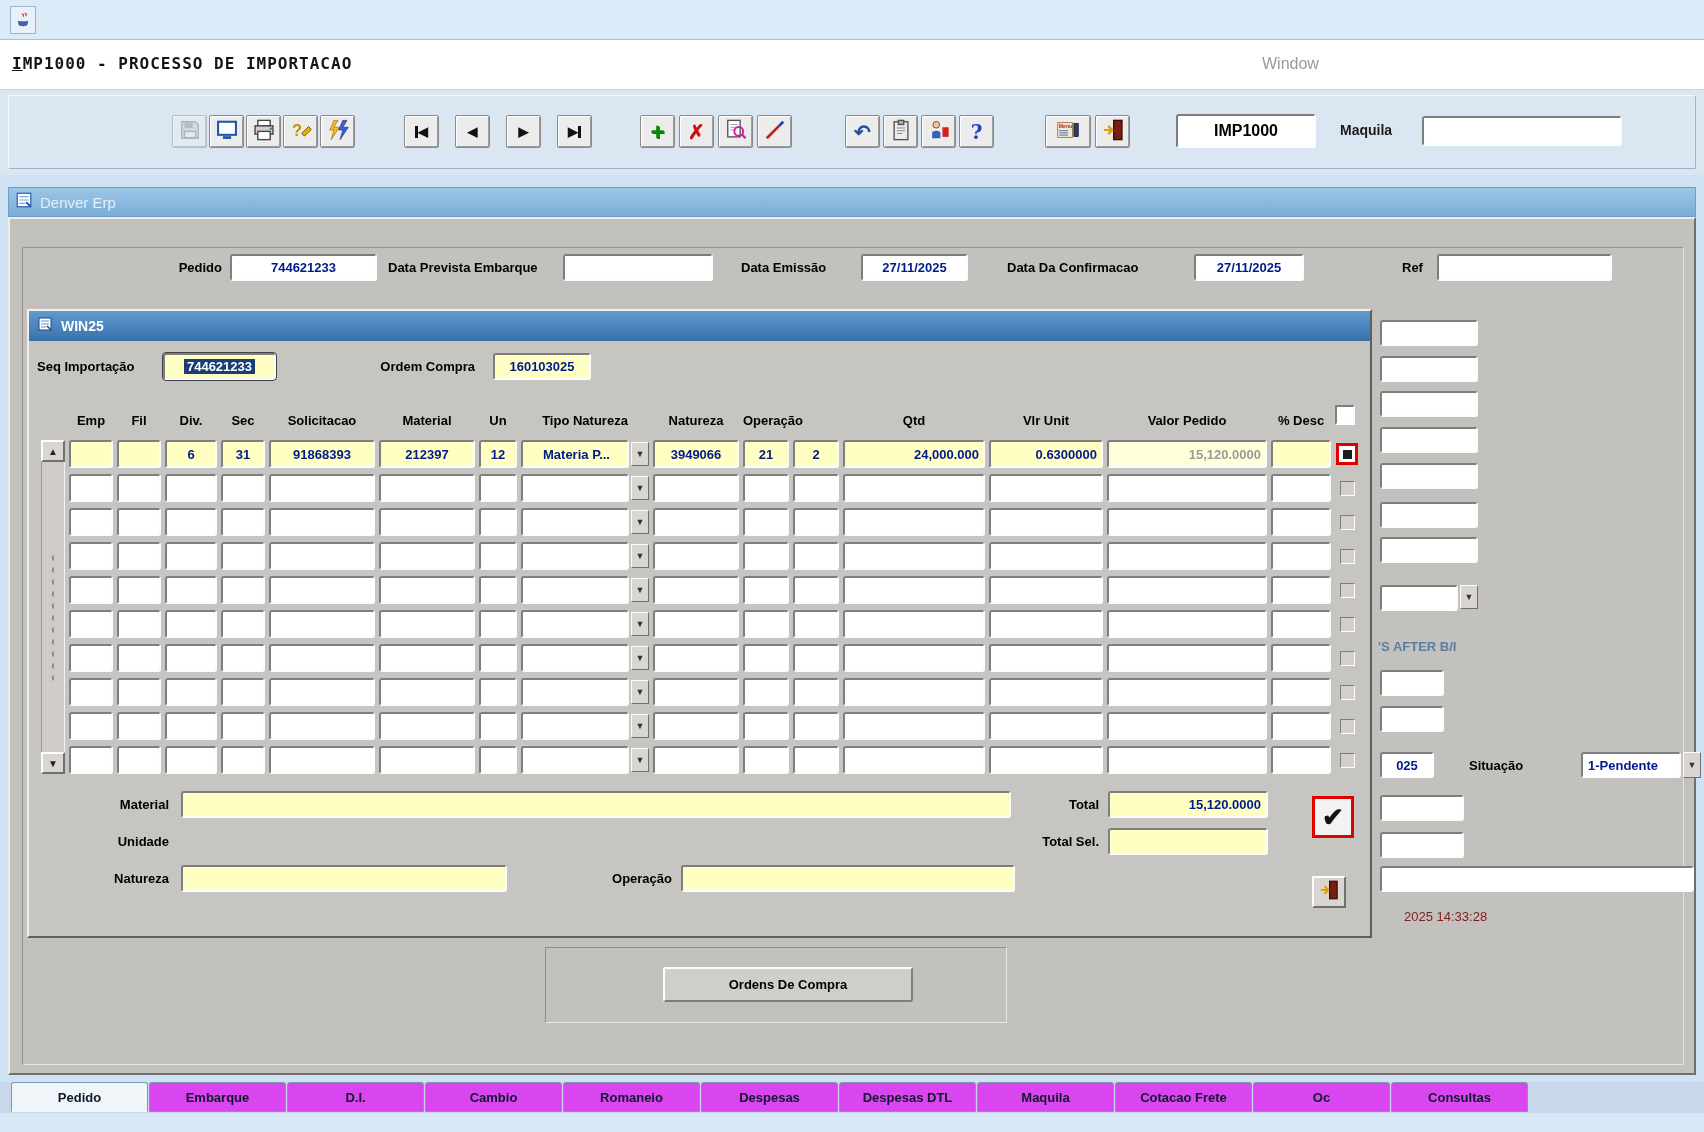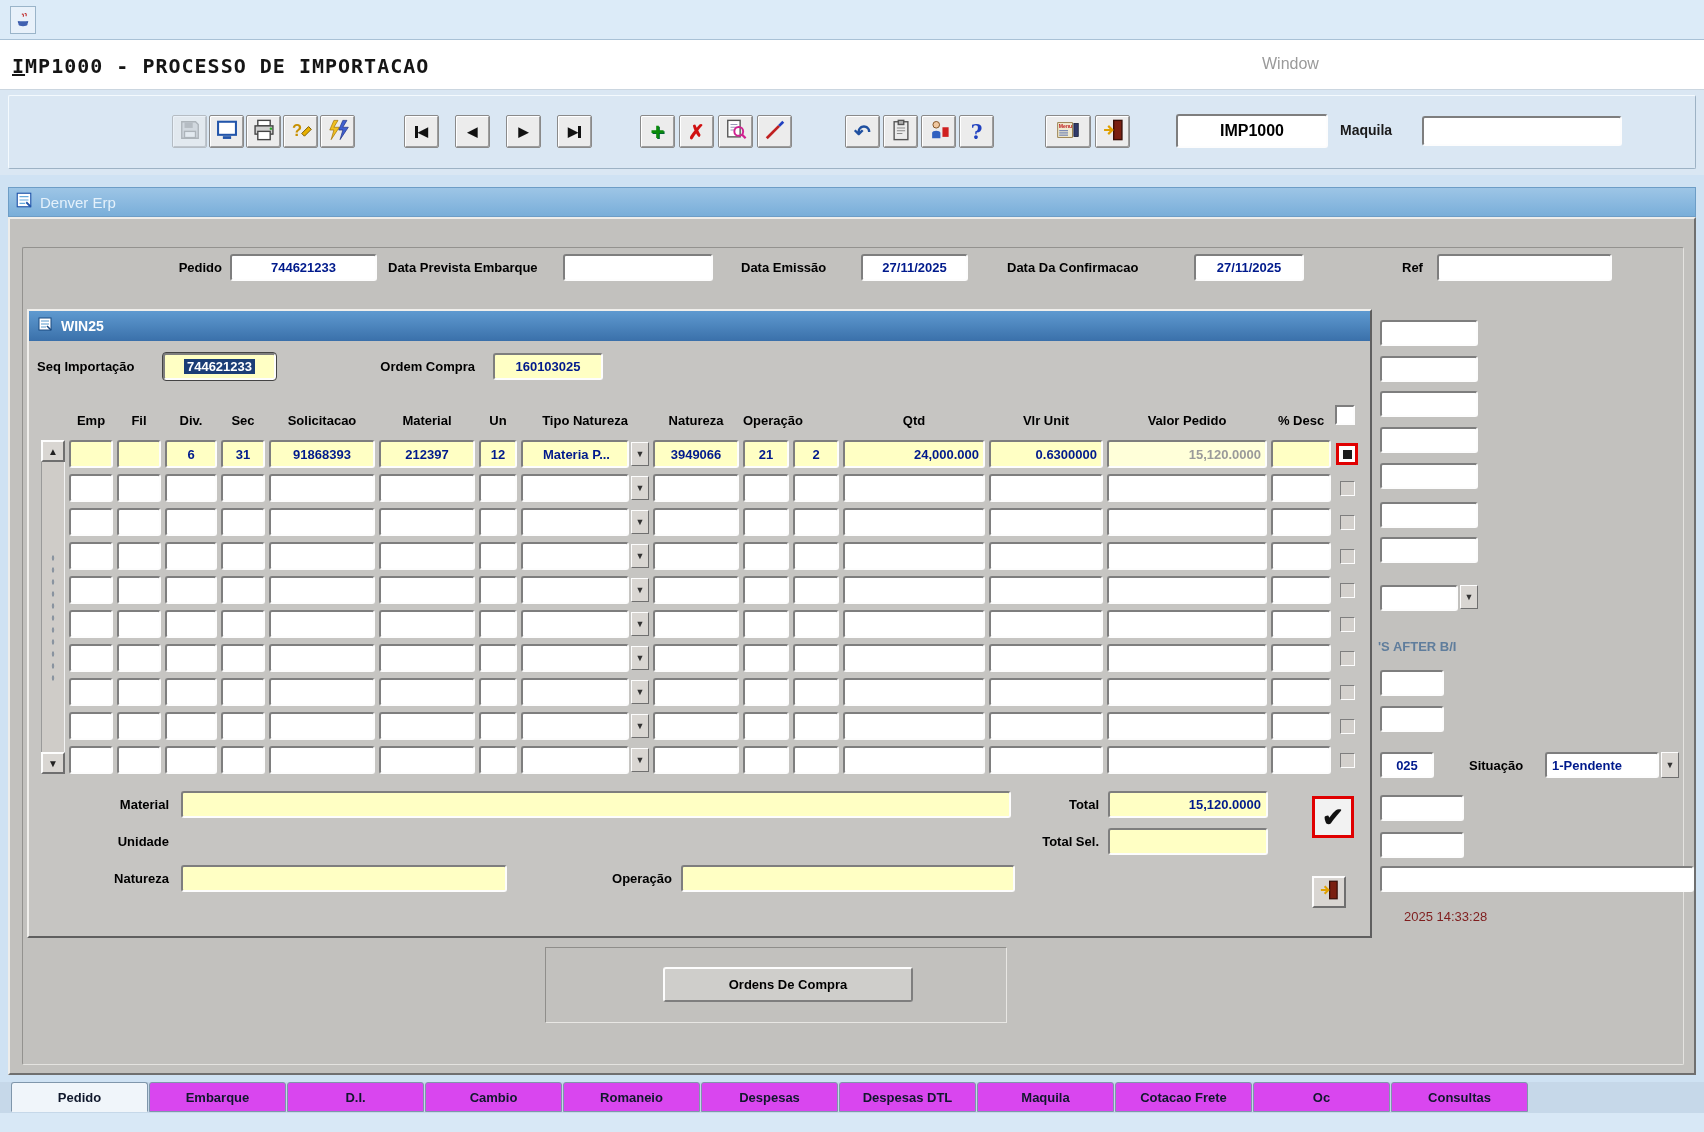--- a/index.html
+++ b/index.html
@@ -13,37 +13,37 @@
   .lbl{font-weight:bold;color:#000;font-size:13px;white-space:nowrap;}
   .val{font-weight:bold;color:#001a8c;font-size:13px;white-space:nowrap;}
   .field{display:flex;align-items:center;justify-content:center;height:27px;}
   .field.left{justify-content:flex-start;padding-left:5px;}
   .field.right{justify-content:flex-end;padding-right:5px;}
   
   #top-bar{left:0;top:0;width:1704px;height:40px;background:#dcebf8;border-bottom:1px solid #a9c1d6;}
   .java-btn{left:10px;top:6px;width:26px;height:28px;background:#e8f1fa;border:1px solid #9ab4c9;display:flex;align-items:center;justify-content:center;}
   
   #app-titlebar{left:0;top:40px;width:1704px;height:50px;background:#ffffff;border-bottom:1px solid #cbd6e0;}
-  .app-title{left:12px;top:14px;font-family:"DejaVu Sans Mono",monospace;font-weight:bold;font-size:20px;letter-spacing:1px;color:#151515;}
+  .app-title{left:12px;top:14px;font-family:"DejaVu Sans Mono",monospace;font-weight:bold;font-size:16px;letter-spacing:1px;color:#151515;}
   .app-title::first-letter{text-decoration:underline;}
   .window-menu{left:1262px;top:15px;font-size:16px;color:#9a9a9a;}
   
   #toolbar{left:0;top:90px;width:1704px;height:85px;background:#dae7f3;}
   #toolbar .panel{position:absolute;left:8px;top:5px;width:1688px;height:74px;border:1px solid;border-color:#f4fafe #9db2c4 #9db2c4 #f4fafe;border-radius:2px;}
   .tb-group{position:absolute;top:25px;display:flex;align-items:center;}
   .tb-btn{width:35px;height:33px;background:#ececec;border:1px solid #8a8a8a;border-radius:2px;box-shadow:inset 1px 1px 0 #ffffff, inset -1px -1px 0 #9d9d9d;display:flex;align-items:center;justify-content:center;font-size:14px;}
   .tb-btn.disabled{opacity:.45;}
   .tb-btn svg{width:22px;height:22px;}
   .glyph-nav{color:#111;font-size:13px;font-weight:bold;display:flex;align-items:center;}
   .navbar{width:3px;height:12px;background:#111;display:inline-block;}
   .glyph-plus{color:#0a8a0a;font-size:24px;font-weight:bold;line-height:20px;text-shadow:1px 1px 0 #063;}
   .glyph-x{color:#d01010;font-size:20px;font-weight:bold;}
   .glyph-undo{color:#2050a0;font-size:20px;font-weight:bold;}
   .glyph-q{color:#2040c0;font-size:20px;font-weight:bold;font-family:"DejaVu Serif",serif;}
-  .module-field{left:1176px;top:24px;width:152px;height:34px;display:flex;align-items:center;justify-content:center;font-weight:bold;font-size:16px;color:#000;}
+  .module-field{left:1176px;top:24px;width:140px;height:34px;display:flex;align-items:center;justify-content:center;font-weight:bold;font-size:16px;color:#000;}
   .usuario-lbl{left:1340px;top:32px;font-size:14px;font-weight:bold;color:#1a1a1a;}
   .usuario-field{left:1422px;top:26px;width:200px;height:30px;}
   
   #erp-titlebar{left:8px;top:187px;width:1688px;height:30px;background:linear-gradient(#9dc5e6,#79aed9);border:1px solid #6d9dc6;display:flex;align-items:center;padding-left:6px;gap:7px;}
   #erp-titlebar .t{color:#e4f1fb;font-size:15px;}
   
   #main-window{left:8px;top:217px;width:1688px;height:858px;background:#c2c1be;border:2px solid;border-color:#eeedea #6f6f6f #6f6f6f #eeedea;}
   #inner-frame{left:12px;top:28px;width:1662px;height:818px;border:1px solid;border-color:#93928f #e4e3e0 #e4e3e0 #93928f;border-radius:2px;}
   
   #win25{left:27px;top:309px;width:1345px;height:629px;background:#c6c5c2;border:2px solid;border-color:#f0efec #5f5f5f #5f5f5f #f0efec;z-index:10;}
@@ -273,21 +273,21 @@
       <div class="sunken bgfield" style="width:78px;"></div>
       <div class="dd-btn">▼</div>
     </div>
     <div class="abs bgtext" style="left:1368px;top:420px;">'S AFTER B/I</div>
     <div class="abs sunken bgfield" style="left:1370px;top:451px;width:64px;"></div>
     <div class="abs sunken bgfield" style="left:1370px;top:487px;width:64px;"></div>
 
     <div class="abs sunken field val" style="left:1370px;top:533px;width:54px;height:26px;">025</div>
     <div class="abs lbl" style="left:1459px;top:539px;">Situação</div>
     <div class="abs" style="left:1535px;top:533px;display:flex;gap:2px;">
-      <div class="sunken field val left" style="width:114px;height:26px;">1-Pendente</div>
+      <div class="sunken field val left" style="width:100px;height:26px;margin-left:36px;">1-Pendente</div>
       <div class="dd-btn" style="height:26px;">▼</div>
     </div>
 
     <div class="abs sunken bgfield" style="left:1370px;top:576px;width:84px;"></div>
     <div class="abs sunken bgfield" style="left:1370px;top:613px;width:84px;"></div>
     <div class="abs sunken bgfield" style="left:1370px;top:647px;width:314px;"></div>
     <div class="abs timestamp" style="left:1394px;top:690px;">2025 14:33:28</div>
 
     <div id="ordens-box" class="abs"></div>
     <div id="ordens-btn" class="abs raised">Ordens De Compra</div>
@@ -302,21 +302,21 @@
           </svg></span>
       <span class="t">WIN25</span>
     </div>
     <div id="win25-body">
 
       <div class="abs lbl" style="left:8px;top:18px;">Seq Importação</div>
       <div class="abs sunken yellow field" style="left:134px;top:12px;width:113px;outline:1px solid #444;">
         <span class="sel val" style="color:#fff;">744621233</span>
       </div>
       <div class="abs lbl" style="left:328px;top:18px;width:118px;text-align:right;">Ordem Compra</div>
-      <div class="abs sunken yellow field val" style="left:464px;top:12px;width:110px;">160103025</div>
+      <div class="abs sunken yellow field val" style="left:464px;top:12px;width:98px;">160103025</div>
 
       <div class="abs" style="left:40px;top:72px;display:flex;gap:4px;">
         <div class="th c-emp">Emp</div>
         <div class="th c-fil">Fil</div>
         <div class="th c-div">Div.</div>
         <div class="th c-sec">Sec</div>
         <div class="th c-sol">Solicitacao</div>
         <div class="th c-mat">Material</div>
         <div class="th c-un">Un</div>
         <div class="th" style="width:128px;">Tipo Natureza</div>

